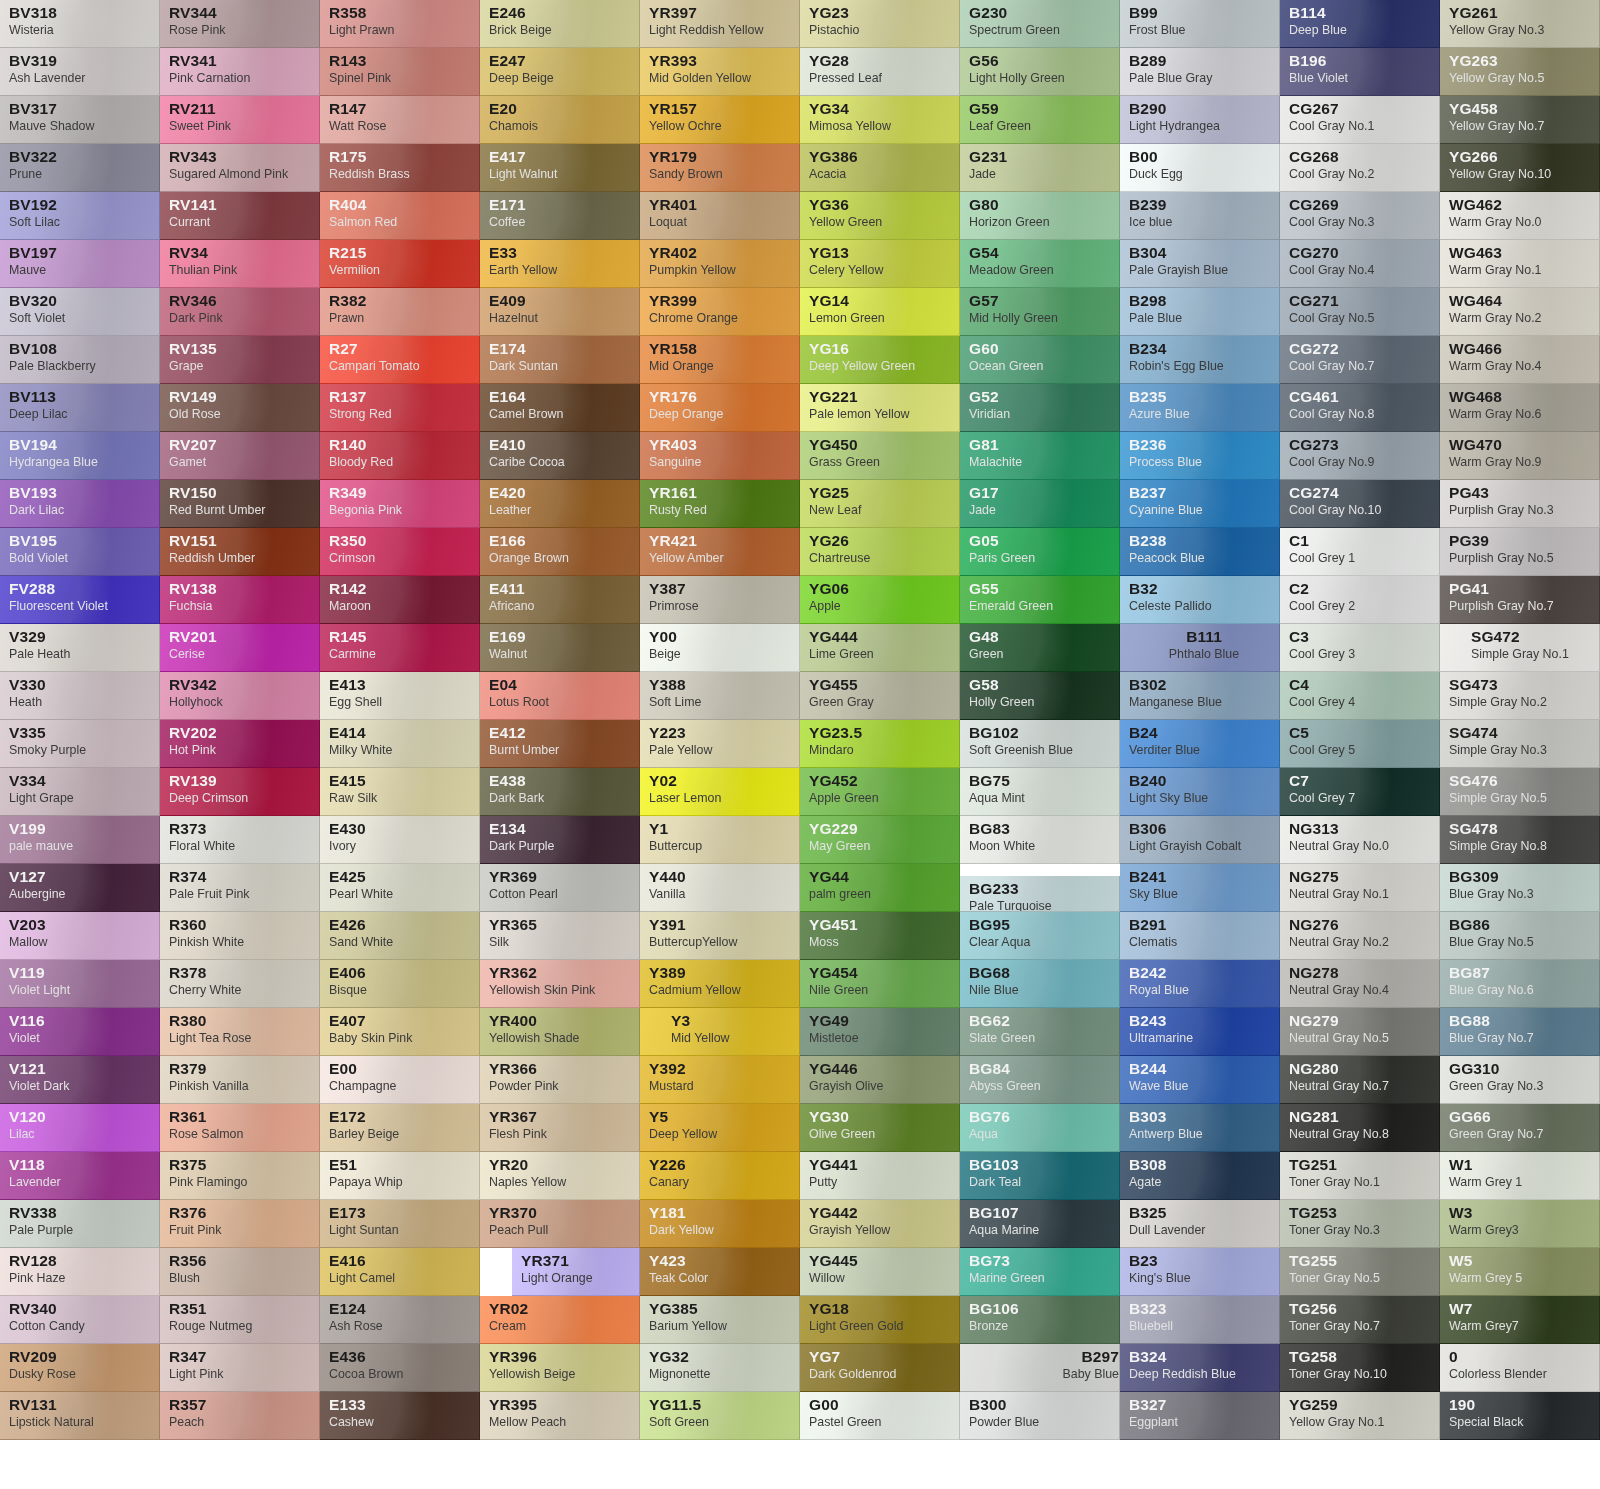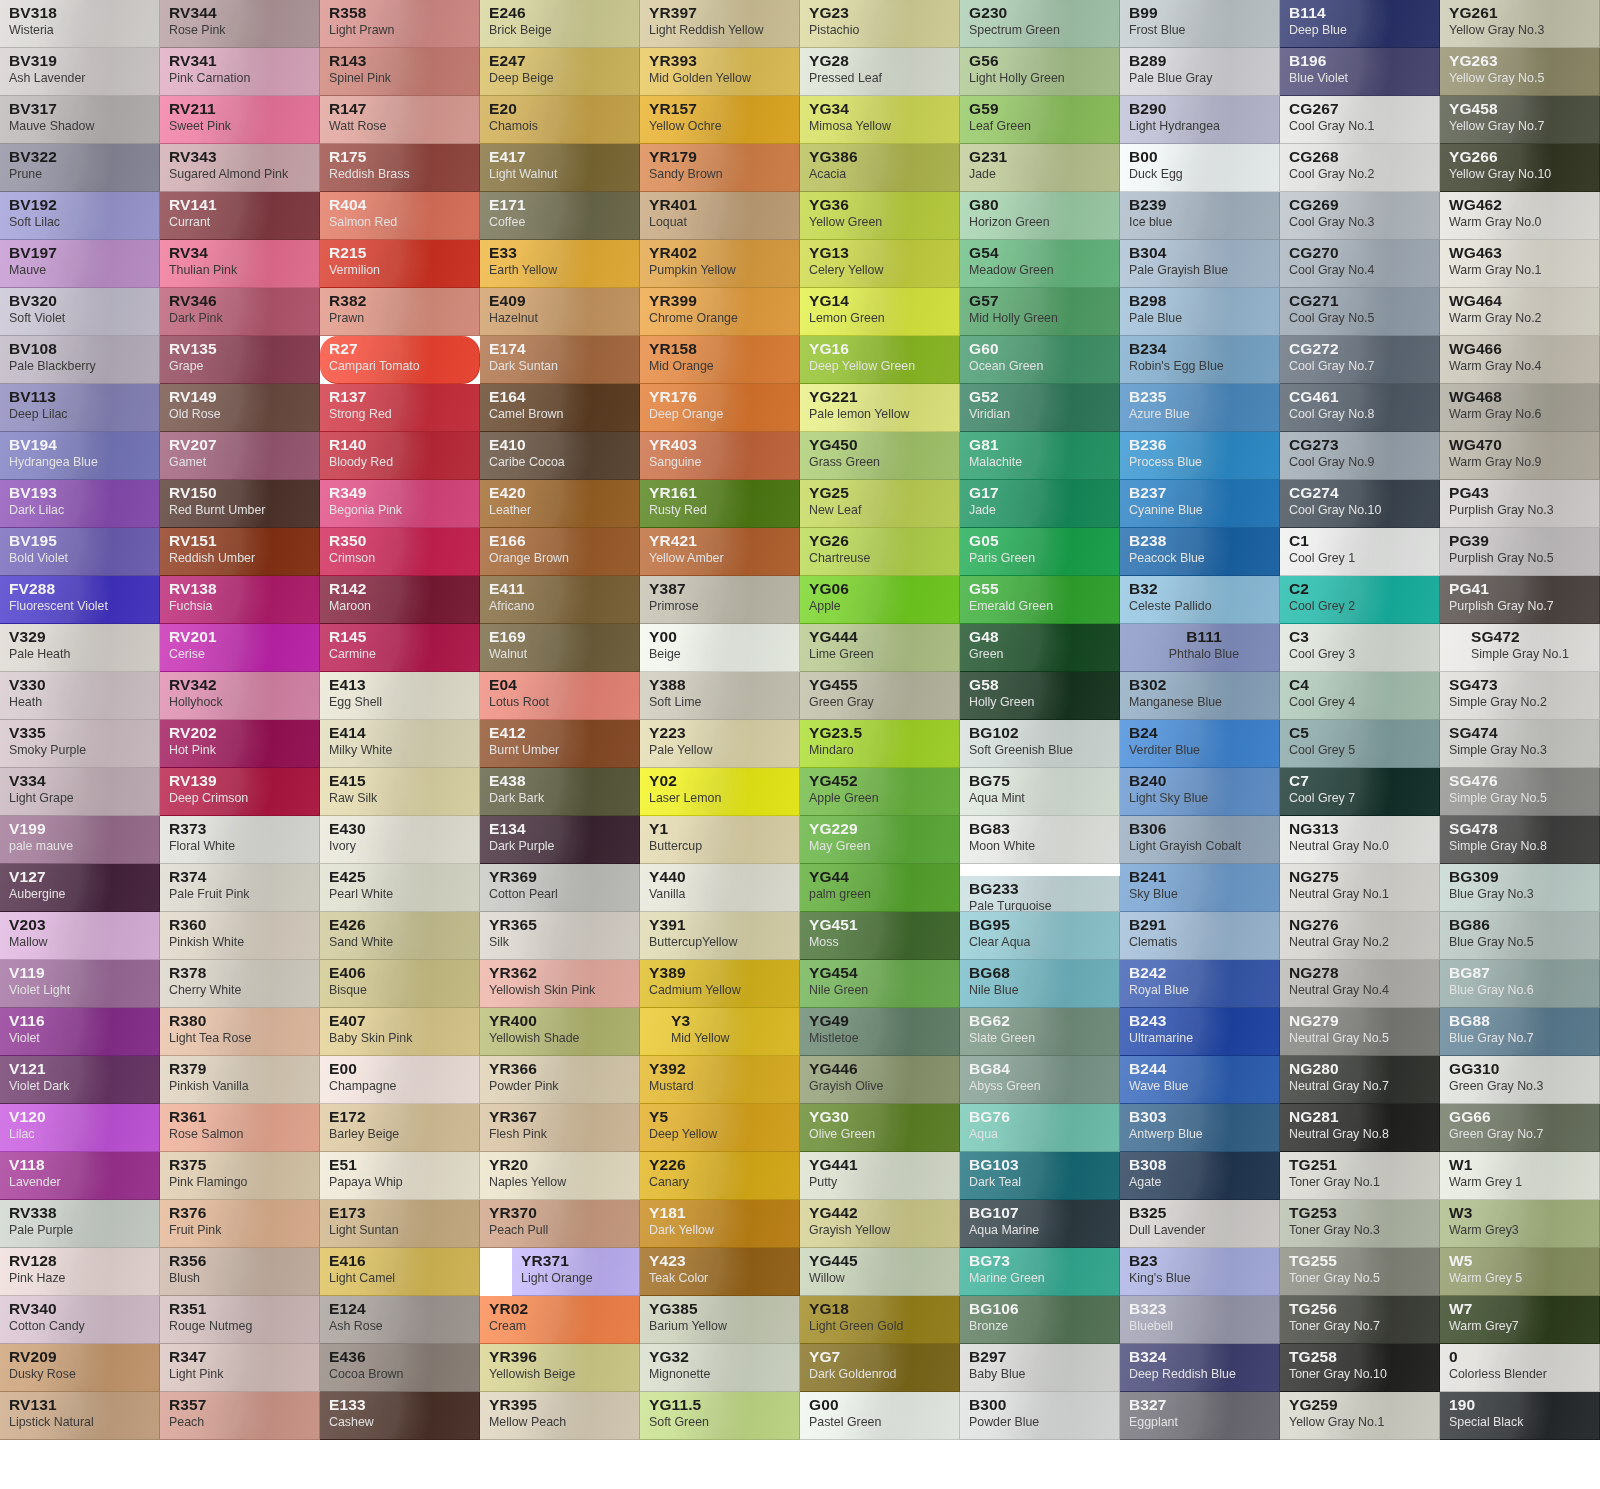--- a/index.html
+++ b/index.html
@@ -340,21 +340,21 @@
       <span class="name">Warm Gray No.2</span>
     </div>
     <div class="swatch dark-text" style="background-color: rgb(188, 180, 194);">
       <span class="code">BV108</span>
       <span class="name">Pale Blackberry</span>
     </div>
     <div class="swatch light-text" style="background-color: rgb(140, 60, 82);">
       <span class="code">RV135</span>
       <span class="name">Grape</span>
     </div>
-    <div class="swatch light-text" style="background-color: rgb(248, 66, 46); border-radius: 18px;">
+    <div class="swatch light-text" style="background-color: rgb(248, 66, 46);">
       <span class="code">R27</span>
       <span class="name">Campari Tomato</span>
     </div>
     <div class="swatch light-text" style="background-color: rgb(171, 107, 63);">
       <span class="code">E174</span>
       <span class="name">Dark Suntan</span>
     </div>
     <div class="swatch dark-text" style="background-color: rgb(229, 129, 51);">
       <span class="code">YR158</span>
       <span class="name">Mid Orange</span>
@@ -564,21 +564,21 @@
       <span class="name">Apple</span>
     </div>
     <div class="swatch light-text" style="background-color: rgb(47, 170, 44);">
       <span class="code">G55</span>
       <span class="name">Emerald Green</span>
     </div>
     <div class="swatch dark-text" style="background-color: rgb(142, 195, 226);">
       <span class="code">B32</span>
       <span class="name">Celeste Pallido</span>
     </div>
-    <div class="swatch dark-text" style="background-color: #14b8a6;">
+    <div class="swatch dark-text" style="background-color: #e5e5e5;">
       <span class="code">C2</span>
       <span class="name">Cool Grey 2</span>
     </div>
     <div class="swatch light-text" style="background-color: rgb(76, 68, 64);">
       <span class="code">PG41</span>
       <span class="name">Purplish Gray No.7</span>
     </div>
     <div class="swatch dark-text" style="background-color: rgb(221, 216, 209);">
       <span class="code">V329</span>
       <span class="name">Pale Heath</span>
@@ -1196,21 +1196,21 @@
       <span class="name">Yellowish Beige</span>
     </div>
     <div class="swatch dark-text" style="background-color: rgb(214, 221, 202);">
       <span class="code">YG32</span>
       <span class="name">Mignonette</span>
     </div>
     <div class="swatch light-text" style="background-color: rgb(126, 105, 22);">
       <span class="code">YG7</span>
       <span class="name">Dark Goldenrod</span>
     </div>
-    <div class="swatch dark-text" style="background-color: rgb(217, 219, 216);">
+    <div class="swatch dark-text" style="background-color: rgb(217, 219, 216); text-align: right;">
       <span class="code">B297</span>
       <span class="name">Baby Blue</span>
     </div>
     <div class="swatch light-text" style="background-color: rgb(62, 63, 114);">
       <span class="code">B324</span>
       <span class="name">Deep Reddish Blue</span>
     </div>
     <div class="swatch light-text" style="background-color: rgb(31, 31, 29);">
       <span class="code">TG258</span>
       <span class="name">Toner Gray No.10</span>

